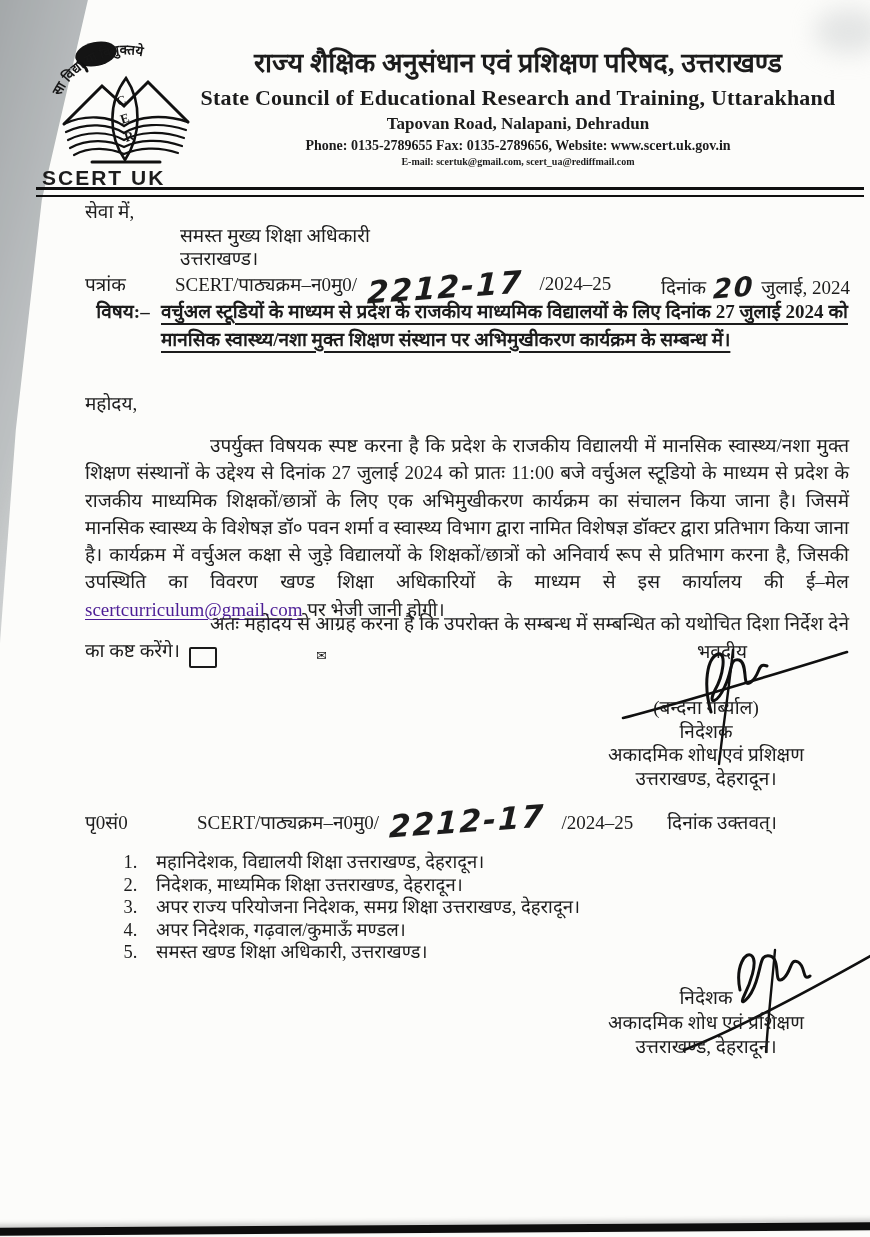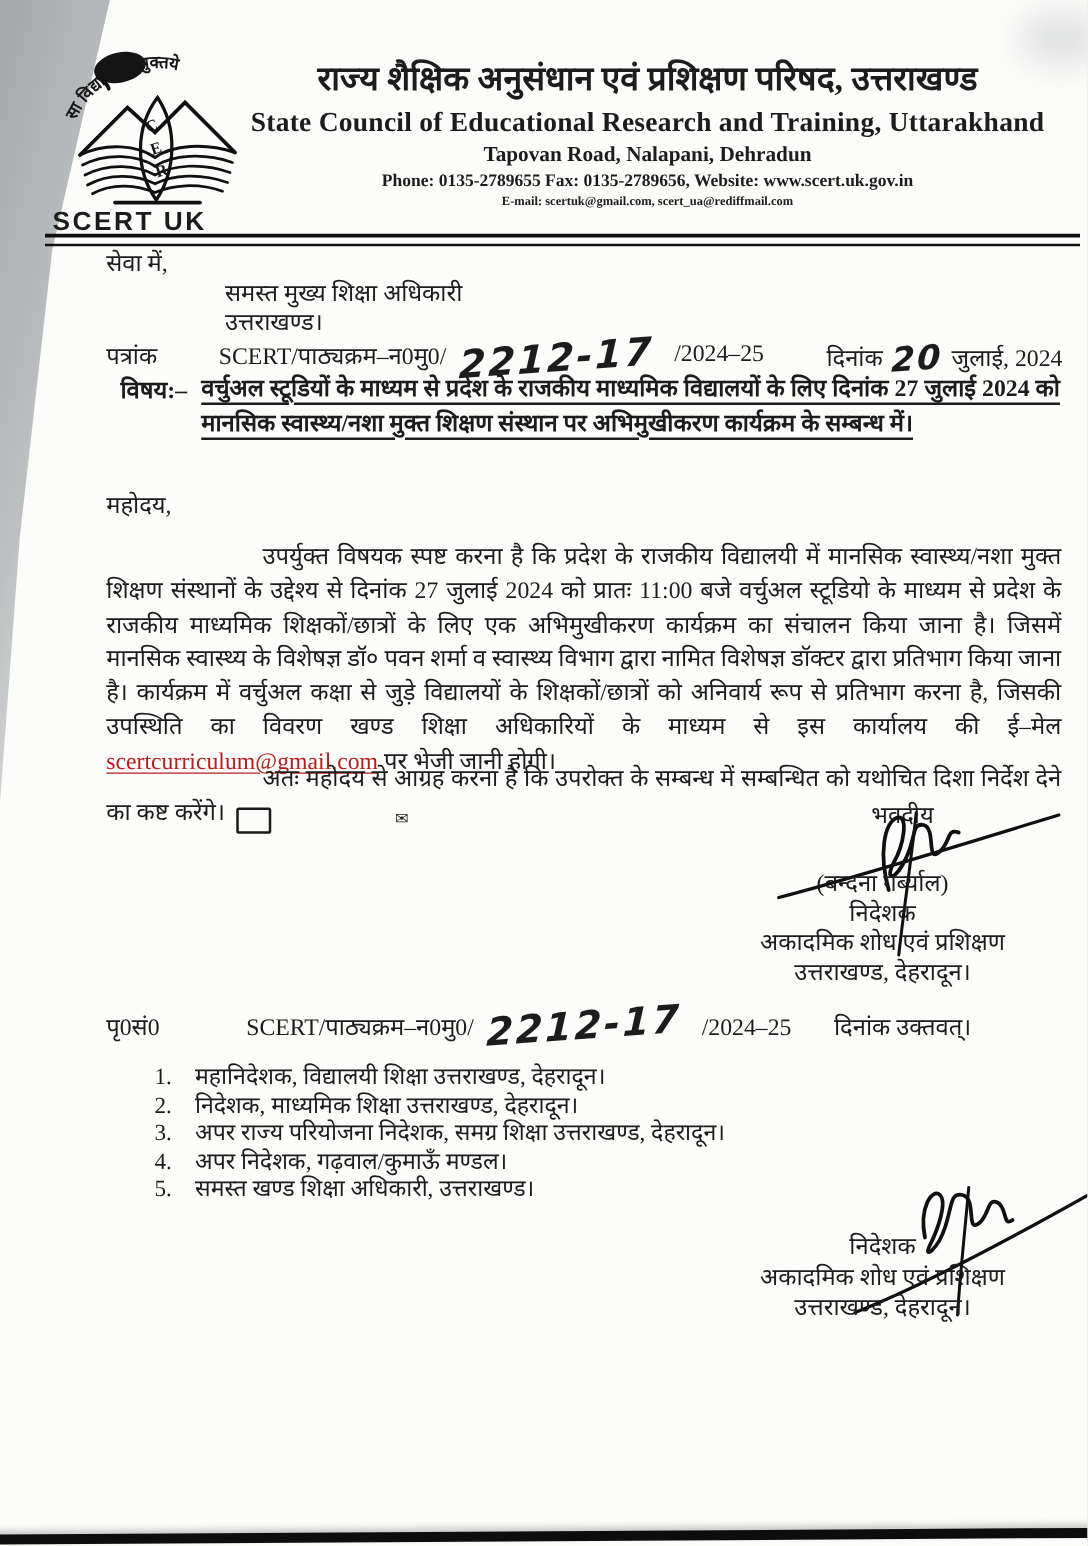--- a/index.html
+++ b/index.html
@@ -56,21 +56,21 @@
   .ref-suffix { margin-left:6px; }
   .ref-date { margin-left:auto; }
   .subject { position:absolute; top:298px; left:85px; width:763px; display:flex; }
   .subject-label { width:76px; flex:none; font-weight:bold;text-align:center; }
   .subject-text {
     flex:1; font-weight:bold; text-align:justify; line-height:27.5px;
     text-decoration:underline; text-underline-offset:5px; text-decoration-thickness:1.5px;
   }
   .greeting { position:absolute; top:390px; left:85px;text-align:center; }
   .para1 { position:absolute; top:413px; left:85px; width:764px; text-align:justify; text-indent:125px; line-height:27.3px; }
-  .para1 a { color:#b91c1c; text-decoration:underline; text-underline-offset:3px; }
+  .para1 a { color:#4c1d95; text-decoration:underline; text-underline-offset:3px; }
   .para2 { position:absolute; top:591px; left:85px; width:764px; text-align:justify; text-indent:125px; line-height:27.3px; }
   .envelope {
     display:inline-block; margin-left:9px; width:24px; height:17px; border:2px solid #1a1a1a;
     text-align:center; font-size:13px; line-height:14px; vertical-align:-3px; border-radius:2px;
   }
   .valediction { position:absolute; top:638px; left:697px; }
   .sig-top-svg { position:absolute; top:648px; left:615px; width:240px; height:120px; pointer-events:none; }
   .sig-block { position:absolute; left:555px; width:302px; text-align:center; line-height:23.5px; }
   .sig-block-top { top:696px; }
   .ref-row2 { top:800px; }

